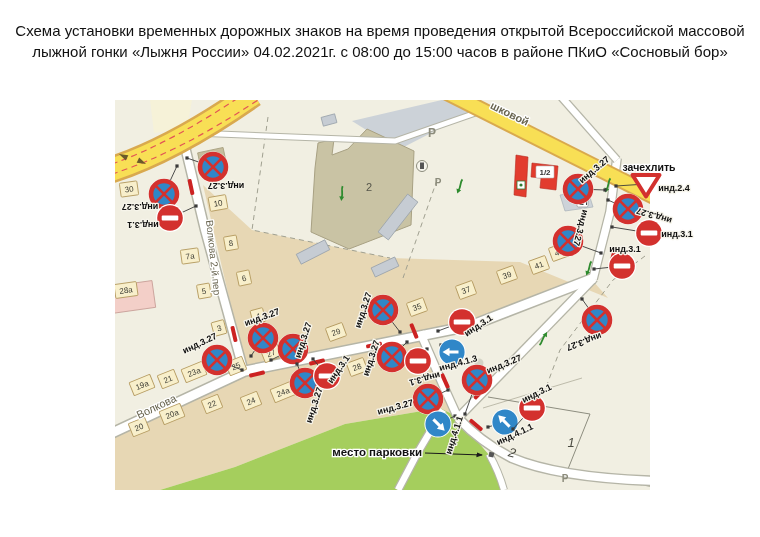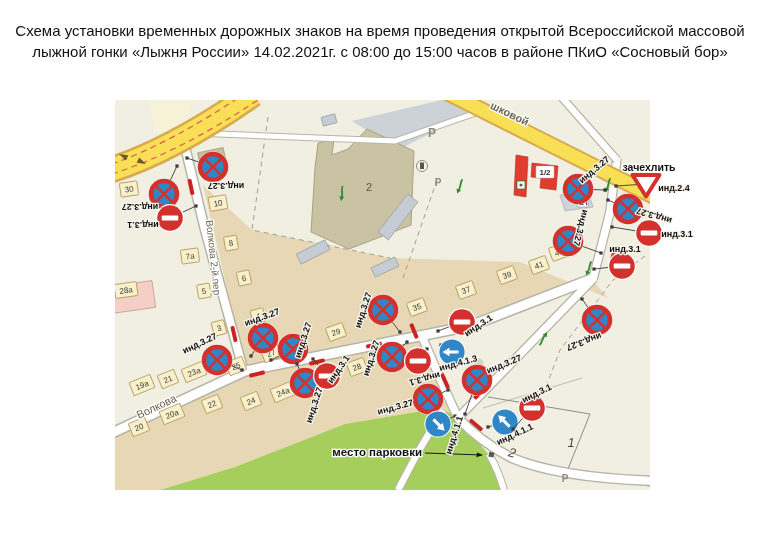--- a/index.html
+++ b/index.html
@@ -9,21 +9,21 @@
          font-size:15px;line-height:21px;color:#111;font-weight:400;}
   svg{position:absolute;left:0;top:0;}
   svg text{font-family:"Liberation Sans",sans-serif;}
 </style>
 </head>
 <body>
 <div class="page">
 
 <div class="title">
   <div>Схема установки временных дорожных знаков на время проведения открытой Всероссийской массовой</div>
-  <div>лыжной гонки «Лыжня России» 14.02.2021г. с 08:00 до 15:00 часов в районе ПКиО «Сосновый бор»</div>
+  <div>лыжной гонки «Лыжня России» 04.02.2021г. с 08:00 до 15:00 часов в районе ПКиО «Сосновый бор»</div>
 </div>
 
 <svg id="map-svg" width="760" height="537" viewBox="0 0 760 537">
   <defs>
     <clipPath id="mapclip">
           <rect x="115" y="100" width="535" height="390"></rect>
         </clipPath>
     <marker id="ah" markerWidth="7" markerHeight="6" refX="5.5" refY="2.5" orient="auto">
       <path d="M0,0 L6.5,2.5 L0,5 Z" fill="#1a1a1a"></path>
     </marker>

